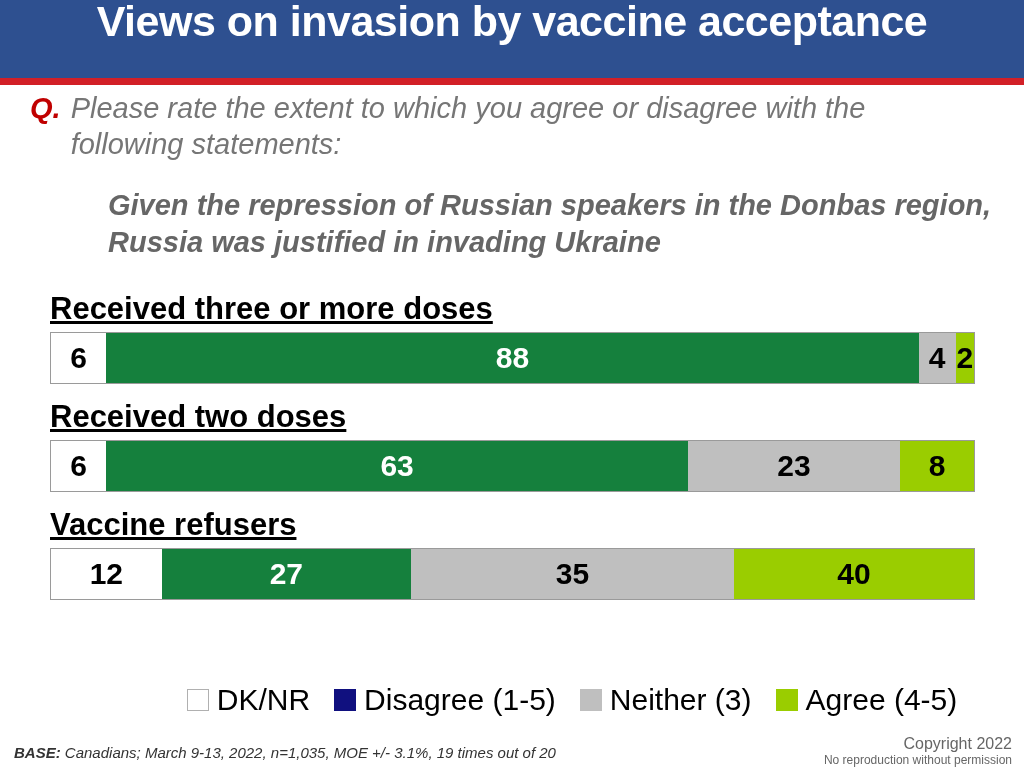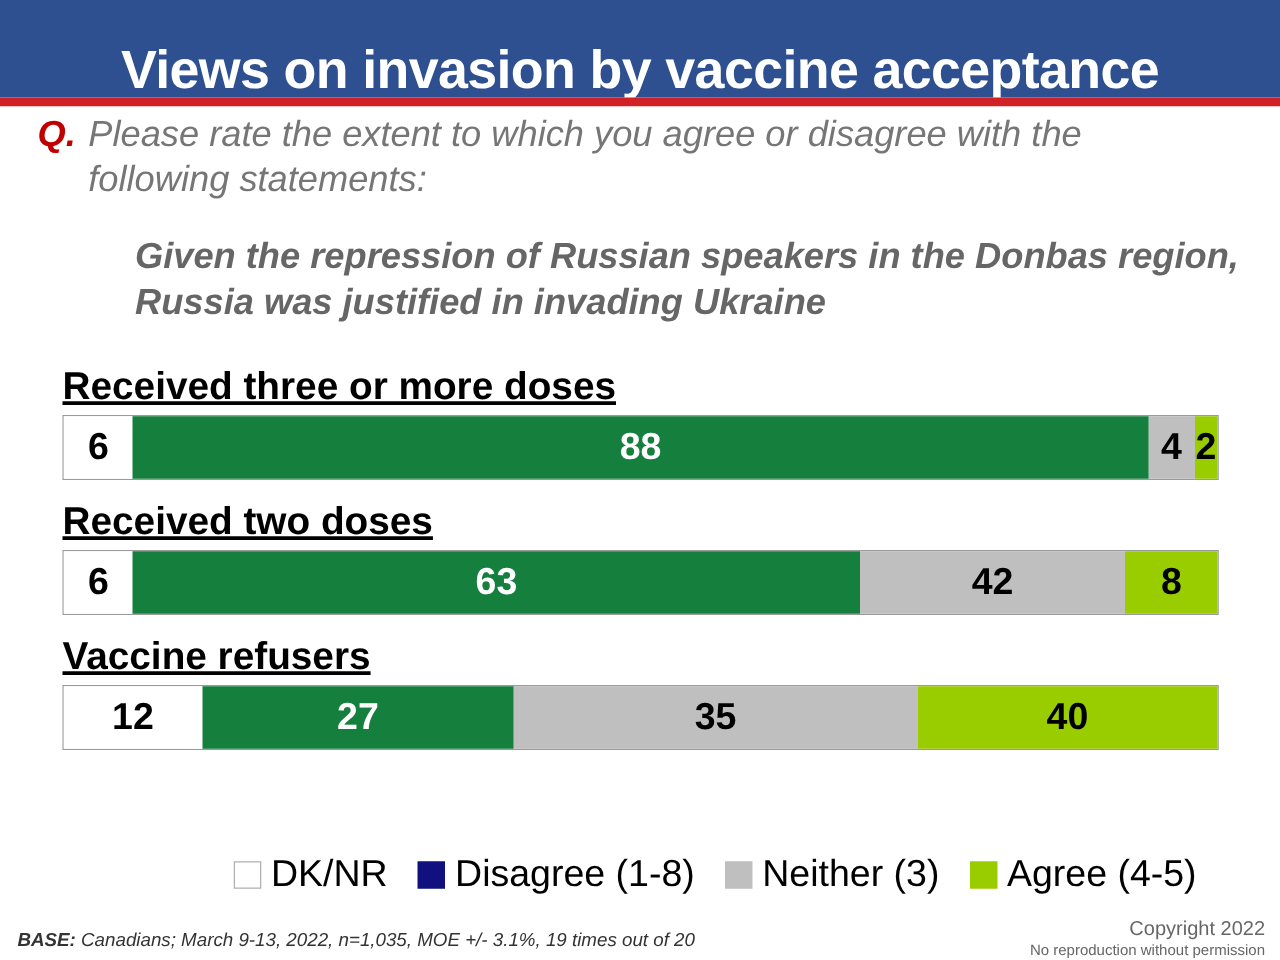--- a/index.html
+++ b/index.html
@@ -16,21 +16,21 @@
   }
 
   
   .header-band {
     position: absolute;
     left: 0; top: 0;
     width: 1024px;
     height: 78px;
     background: #2E5090;
     display: flex;
-    align-items: flex-end;
+    align-items: flex-start;
     justify-content: center;
   }
   .header-title {
     color: #ffffff;
     font-size: 43px;
     font-weight: bold;
     letter-spacing: -0.5px;
     line-height: 1;
     white-space: nowrap;
   }
@@ -202,21 +202,21 @@
       <div class="seg seg-nei" style="width:4%">4</div>
       <div class="seg seg-agr" style="width:2%">2</div>
     </div>
   </div>
 
   <div class="bar-row">
     <div class="row-label">Received two doses</div>
     <div class="bar-track">
       <div class="seg seg-dknr" style="width:6%">6</div>
       <div class="seg seg-dis" style="width:63%">63</div>
-      <div class="seg seg-nei" style="width:23%">42</div>
+      <div class="seg seg-nei" style="width:23%">23</div>
       <div class="seg seg-agr" style="width:8%">8</div>
     </div>
   </div>
 
   <div class="bar-row">
     <div class="row-label">Vaccine refusers</div>
     <div class="bar-track">
       <div class="seg seg-dknr" style="width:12%">12</div>
       <div class="seg seg-dis" style="width:27%">27</div>
       <div class="seg seg-nei" style="width:35%">35</div>
@@ -226,21 +226,21 @@
 
 </div>
 
 <div class="legend">
   <div class="legend-item">
     <span class="legend-swatch sw-dknr"></span>
     <span class="legend-label">DK/NR</span>
   </div>
   <div class="legend-item">
     <span class="legend-swatch sw-dis"></span>
-    <span class="legend-label">Disagree (1-8)</span>
+    <span class="legend-label">Disagree (1-5)</span>
   </div>
   <div class="legend-item">
     <span class="legend-swatch sw-nei"></span>
     <span class="legend-label">Neither (3)</span>
   </div>
   <div class="legend-item">
     <span class="legend-swatch sw-agr"></span>
     <span class="legend-label">Agree (4-5)</span>
   </div>
 </div>

